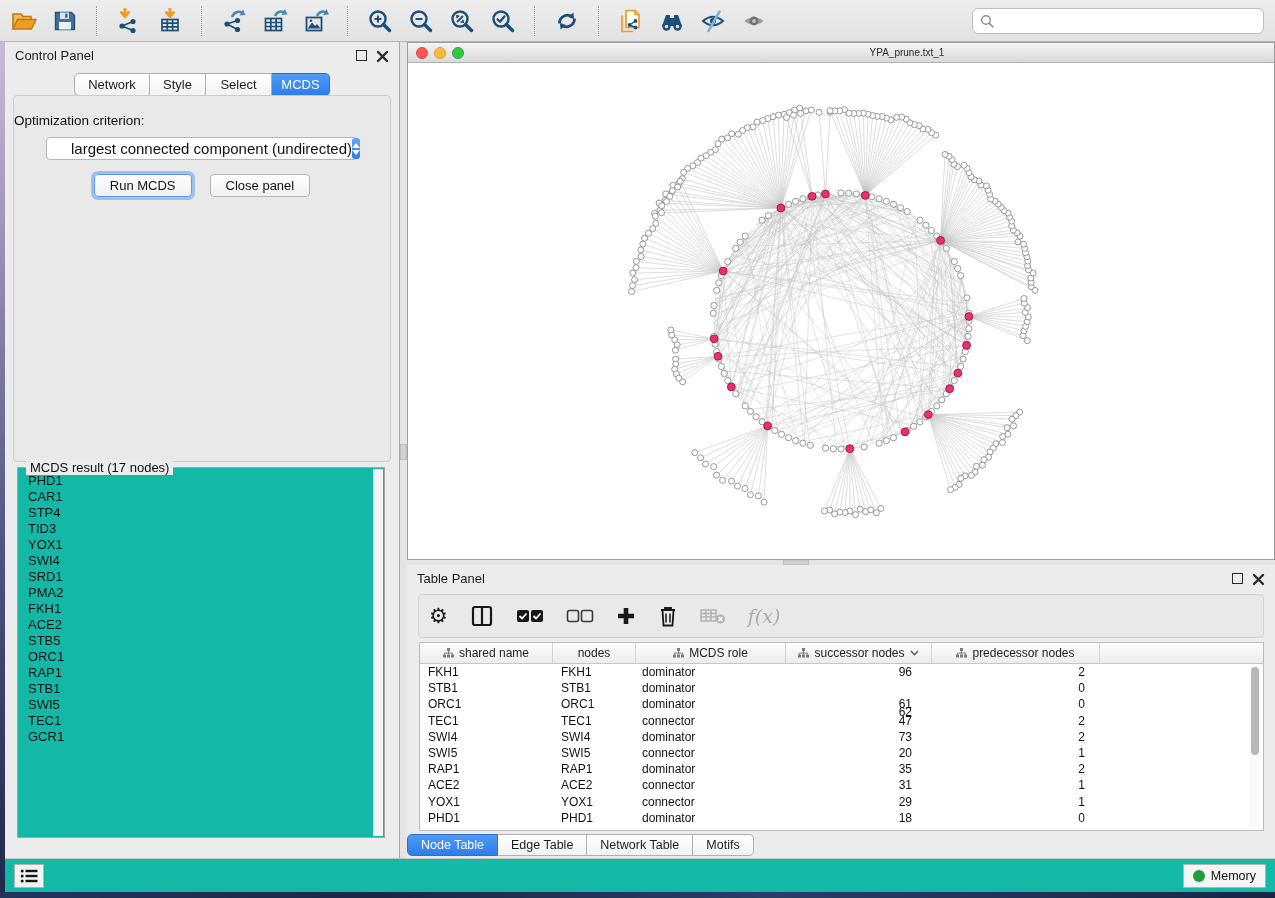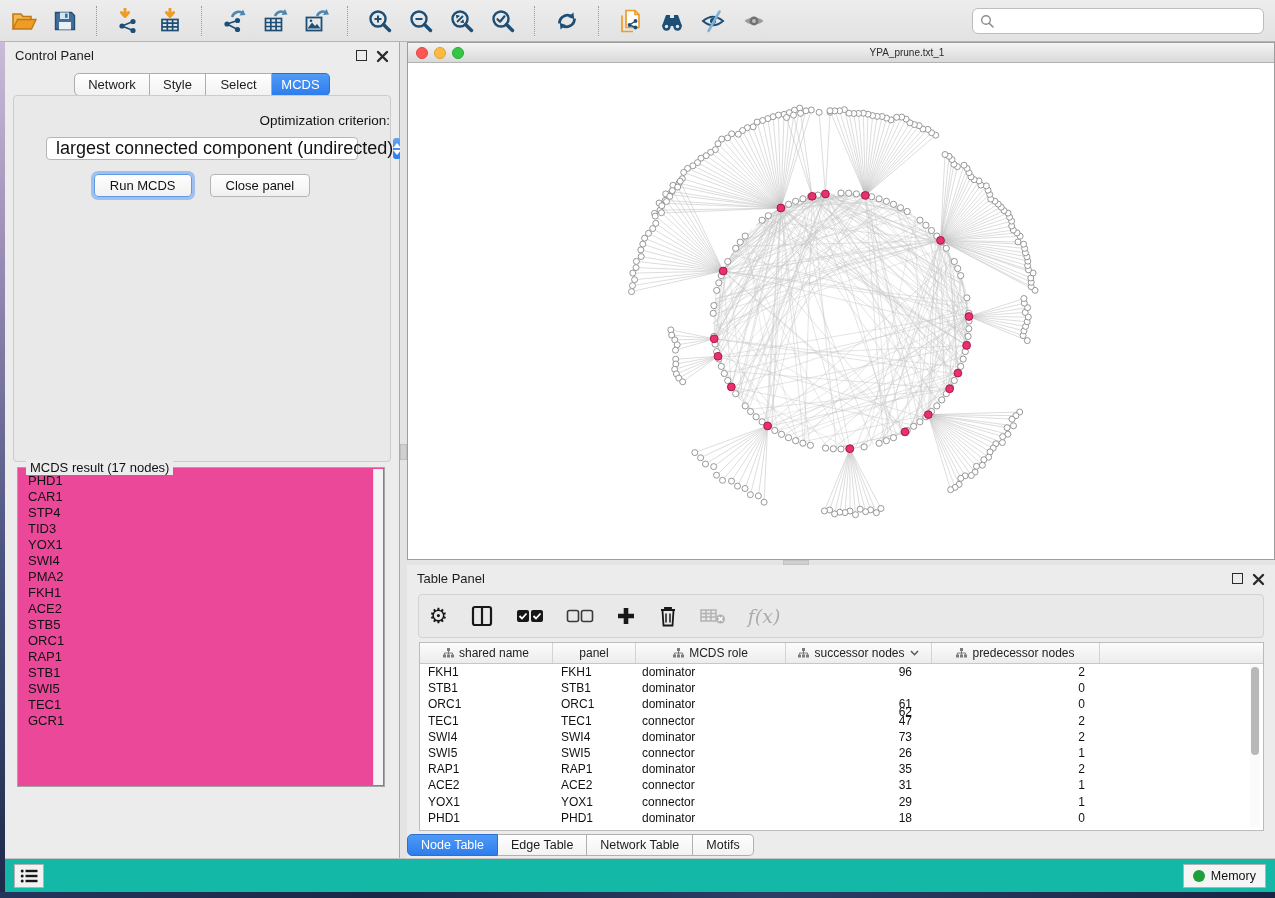--- a/index.html
+++ b/index.html
@@ -37,37 +37,37 @@
 
   .segbar { display:flex; justify-content:center; margin-top:4px; }
   .seg { font-size:13px; color:#1c1c1c; background:linear-gradient(#ffffff,#f2f2f2);
     border:1px solid #adadad; border-left:none; padding:3px 0; text-align:center; cursor:pointer; }
   .seg:first-child { border-left:1px solid #adadad; border-radius:5px 0 0 5px; }
   .seg:last-child { border-radius:0 5px 5px 0; }
   .seg.sel { background:linear-gradient(#4e9bf7,#2e7ded); color:#fff; border-color:#2e6ed0; }
 
   .cp-content { position:absolute; left:8px; right:8px; top:53px; height:367px;
     background:#e9e9e9; border:1px solid #cccccc; border-radius:4px; }
-  .opt-label { text-align:right; margin-top:17px; font-size:13.5px; color:#111; }
+  .opt-label { text-align:left; margin-top:17px; font-size:13.5px; color:#111; }
   .dropdown { position:relative; margin:9px auto 0; width:312px; height:23px; background:#fff;
     border:1px solid #b6b6b6; border-radius:4px; display:flex; align-items:center; cursor:pointer; }
-  .dropdown .ddtext { flex:1; font-size:18px; color:#111; padding-left:9px; white-space:nowrap; }
+  .dropdown .ddtext { flex:1; font-size:15px; color:#111; padding-left:24px; white-space:nowrap; }
   .stepper { width:18px; height:21px; margin-right:0px; border-radius:3px;
     background:linear-gradient(#64a5f8,#2d7bef); display:flex; flex-direction:column;
     align-items:center; justify-content:center; gap:2px; }
   .stepper .up { width:0;height:0;border-left:4px solid transparent;border-right:4px solid transparent;border-bottom:5px solid #fff; }
   .stepper .dn { width:0;height:0;border-left:4px solid transparent;border-right:4px solid transparent;border-top:5px solid #fff; }
   .btnrow { display:flex; justify-content:center; gap:18px; margin-top:14px; }
   .pushbtn { font-size:13px; color:#111; background:linear-gradient(#ffffff,#f0f0f0);
     border:1px solid #b5b5b5; border-radius:4px; padding:3px 15px; cursor:pointer;
     font-family:"Liberation Sans",sans-serif; }
   .pushbtn.focused { border-color:#5f9ae8; box-shadow:0 0 0 3px rgba(98,156,240,.55); }
 
-  .groupbox { position:absolute; left:12px; right:14px; top:425px; height:320px;
-    border:1px solid #a5a5a5; background:#ec4899; }
+  .groupbox { position:absolute; left:12px; right:14px; top:425px; height:371px;
+    border:1px solid #a5a5a5; background:#14b8a6; }
   .group-title { position:absolute; top:-8px; left:8px; background:#ececec;
     padding:0 4px; font-size:13px; color:#111; }
   .mcds-list { position:absolute; inset:1px 11px 1px 1px; overflow:hidden; padding-top:4px; }
   .mcds-item { font-size:13px; color:#111; line-height:16px; padding-left:9px; cursor:default; }
   .list-track { position:absolute; top:1px; right:1px; bottom:1px; width:10px;
     background:#f4f4f4; border-left:1px solid #e0e0e0; }
 
   
   .vsplit { position:absolute; left:400px; top:42px; width:7px; height:816px; background:#e4e4e4; cursor:col-resize; }
   .vsplit .grip { position:absolute; top:402px; left:0px; width:7px; height:16px; background:#d0d0d0; border:1px solid #bdbdbd; }
@@ -316,20 +316,21 @@
     </div>
     <div class="groupbox">
       <span class="group-title">MCDS result (17 nodes)</span>
       <div class="mcds-list">
           <div class="mcds-item">PHD1</div>
           <div class="mcds-item">CAR1</div>
           <div class="mcds-item">STP4</div>
           <div class="mcds-item">TID3</div>
           <div class="mcds-item">YOX1</div>
           <div class="mcds-item">SWI4</div>
+          <div class="mcds-item">SRD1</div>
           <div class="mcds-item">PMA2</div>
           <div class="mcds-item">FKH1</div>
           <div class="mcds-item">ACE2</div>
           <div class="mcds-item">STB5</div>
           <div class="mcds-item">ORC1</div>
           <div class="mcds-item">RAP1</div>
           <div class="mcds-item">STB1</div>
           <div class="mcds-item">SWI5</div>
           <div class="mcds-item">TEC1</div>
           <div class="mcds-item">GCR1</div>
@@ -1204,21 +1205,21 @@
                 <rect x="4" y="0" width="3" height="3"></rect>
                 <rect x="0" y="6.5" width="3" height="3"></rect>
                 <rect x="4" y="6.5" width="3" height="3"></rect>
                 <rect x="8" y="6.5" width="3" height="3"></rect>
                 <path d="M5.5 3 v2 M1.5 6.5 v-1.5 h8 v1.5 M5.5 5 v1.5" stroke="#7a7a7a" fill="none" stroke-width="1"></path>
               </g>
             </svg>
             <span>shared name</span>
           </div>
           <div class="th" style="width: 83px;">
-            <span>panel</span>
+            <span>nodes</span>
           </div>
           <div class="th" style="width: 150px; text-align: center;">
             <svg class="hicon" width="11" height="10" viewBox="0 0 11 10">
               <g fill="#7a7a7a">
                 <rect x="4" y="0" width="3" height="3"></rect>
                 <rect x="0" y="6.5" width="3" height="3"></rect>
                 <rect x="4" y="6.5" width="3" height="3"></rect>
                 <rect x="8" y="6.5" width="3" height="3"></rect>
                 <path d="M5.5 3 v2 M1.5 6.5 v-1.5 h8 v1.5 M5.5 5 v1.5" stroke="#7a7a7a" fill="none" stroke-width="1"></path>
               </g>
@@ -1286,21 +1287,21 @@
             <div class="td" style="width: 133px; padding-left: 8px;">SWI4</div>
             <div class="td" style="width: 83px; padding-left: 8px;">SWI4</div>
             <div class="td" style="width: 150px; padding-left: 6px;">dominator</div>
             <div class="td num" style="width: 146px; padding-right: 20px;">73</div>
             <div class="td num" style="width: 168px; padding-right: 15px;">2</div>
           </div>
           <div class="trow">
             <div class="td" style="width: 133px; padding-left: 8px;">SWI5</div>
             <div class="td" style="width: 83px; padding-left: 8px;">SWI5</div>
             <div class="td" style="width: 150px; padding-left: 6px;">connector</div>
-            <div class="td num" style="width: 146px; padding-right: 20px;">26</div>
+            <div class="td num" style="width: 146px; padding-right: 20px;">20</div>
             <div class="td num" style="width: 168px; padding-right: 15px;">1</div>
           </div>
           <div class="trow">
             <div class="td" style="width: 133px; padding-left: 8px;">RAP1</div>
             <div class="td" style="width: 83px; padding-left: 8px;">RAP1</div>
             <div class="td" style="width: 150px; padding-left: 6px;">dominator</div>
             <div class="td num" style="width: 146px; padding-right: 20px;">35</div>
             <div class="td num" style="width: 168px; padding-right: 15px;">2</div>
           </div>
           <div class="trow">

